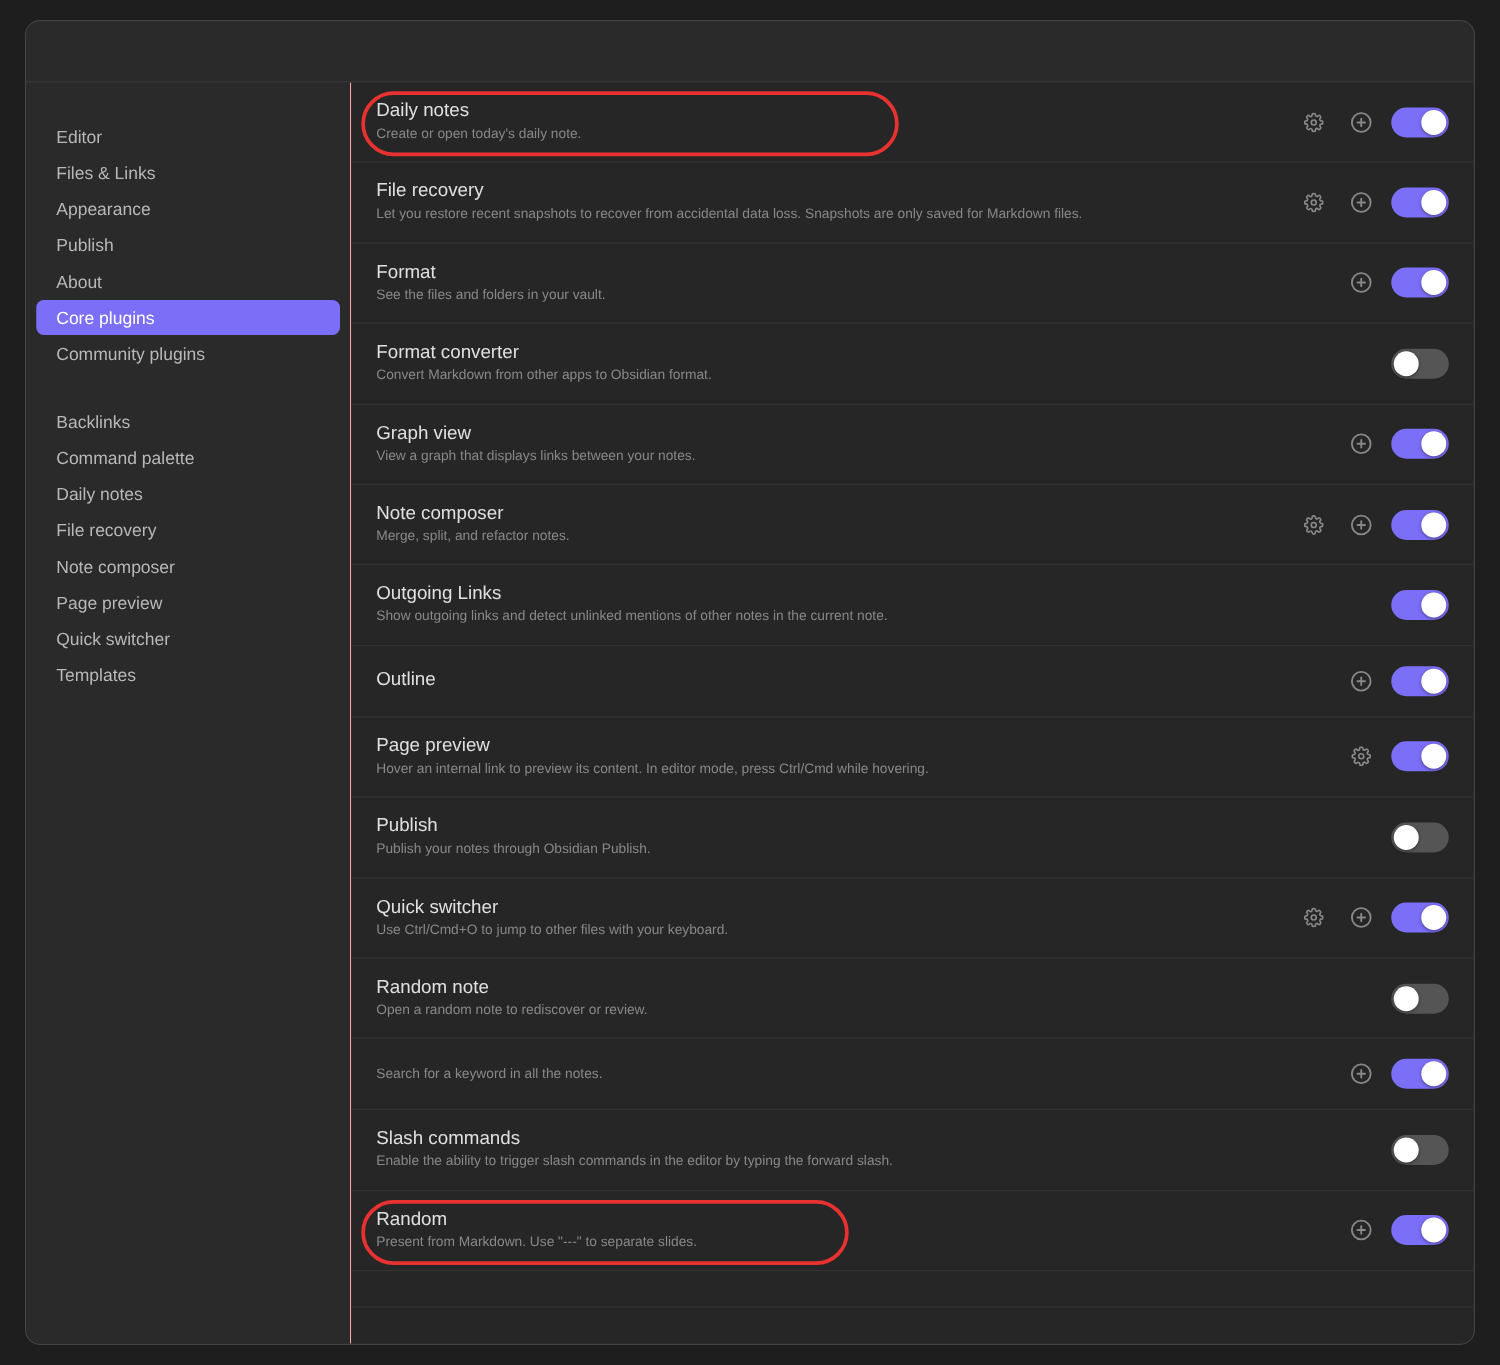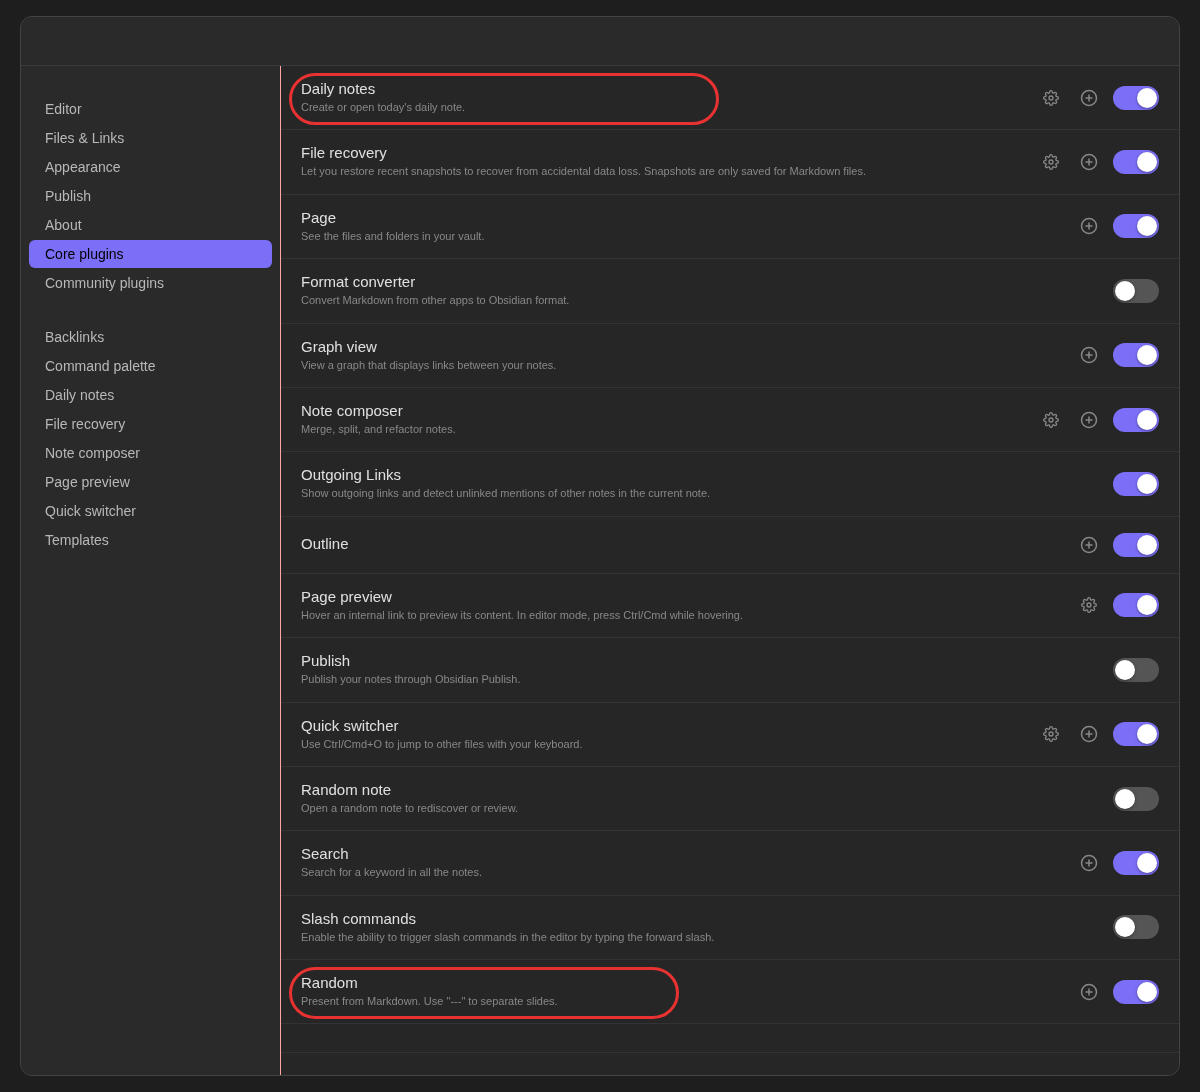--- a/index.html
+++ b/index.html
@@ -76,21 +76,21 @@
     .sidebar-item {
       padding: 6px 16px;
       font-size: 14px;
       color: #b8b8b8;
       cursor: pointer;
       border-radius: 6px;
       margin: 1px 8px;
     }
     .sidebar-item.active {
       background: #7c6ff7;
-      color: #000000;
+      color: #ffffff;
     }
     
     .main-content {
       flex: 1;
       overflow-y: auto;
       background: #262626;
     }
     .plugin-item {
       display: flex;
       align-items: center;
@@ -258,21 +258,21 @@
               </div>
               <div class="toggle">
                 <div class="toggle-track on">
                   <div class="toggle-thumb"></div>
                 </div>
               </div>
             </div>
           </div>
           <div class="plugin-item" style="position: relative;">
             <div class="plugin-info">
-              <div class="plugin-name">Page</div>
+              <div class="plugin-name">Format</div>
               <div class="plugin-desc">See the files and folders in your vault.</div>
             </div>
             <div class="plugin-controls">
               <div class="icon-btn">
                 <svg width="18" height="18" viewBox="0 0 24 24" fill="none" stroke="#888" stroke-width="2" stroke-linecap="round" stroke-linejoin="round">
                   <circle cx="12" cy="12" r="10"></circle>
                   <line x1="12" y1="8" x2="12" y2="16"></line>
                   <line x1="8" y1="12" x2="16" y2="12"></line>
                 </svg>
               </div>
@@ -440,21 +440,20 @@
             <div class="plugin-controls">
               <div class="toggle">
                 <div class="toggle-track off">
                   <div class="toggle-thumb"></div>
                 </div>
               </div>
             </div>
           </div>
           <div class="plugin-item" style="position: relative;">
             <div class="plugin-info">
-              <div class="plugin-name">Search</div>
               <div class="plugin-desc">Search for a keyword in all the notes.</div>
             </div>
             <div class="plugin-controls">
               <div class="icon-btn">
                 <svg width="18" height="18" viewBox="0 0 24 24" fill="none" stroke="#888" stroke-width="2" stroke-linecap="round" stroke-linejoin="round">
                   <circle cx="12" cy="12" r="10"></circle>
                   <line x1="12" y1="8" x2="12" y2="16"></line>
                   <line x1="8" y1="12" x2="16" y2="12"></line>
                 </svg>
               </div>

